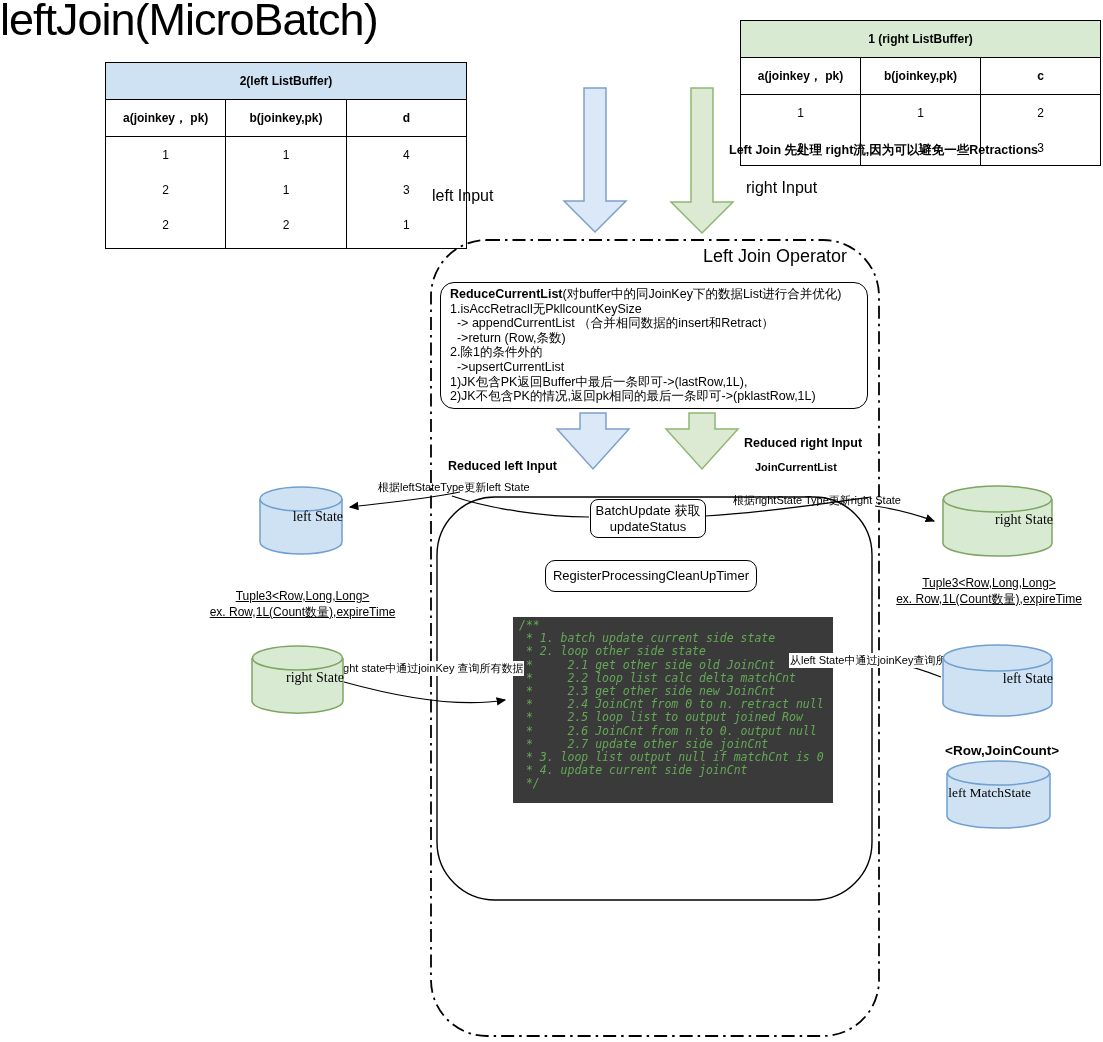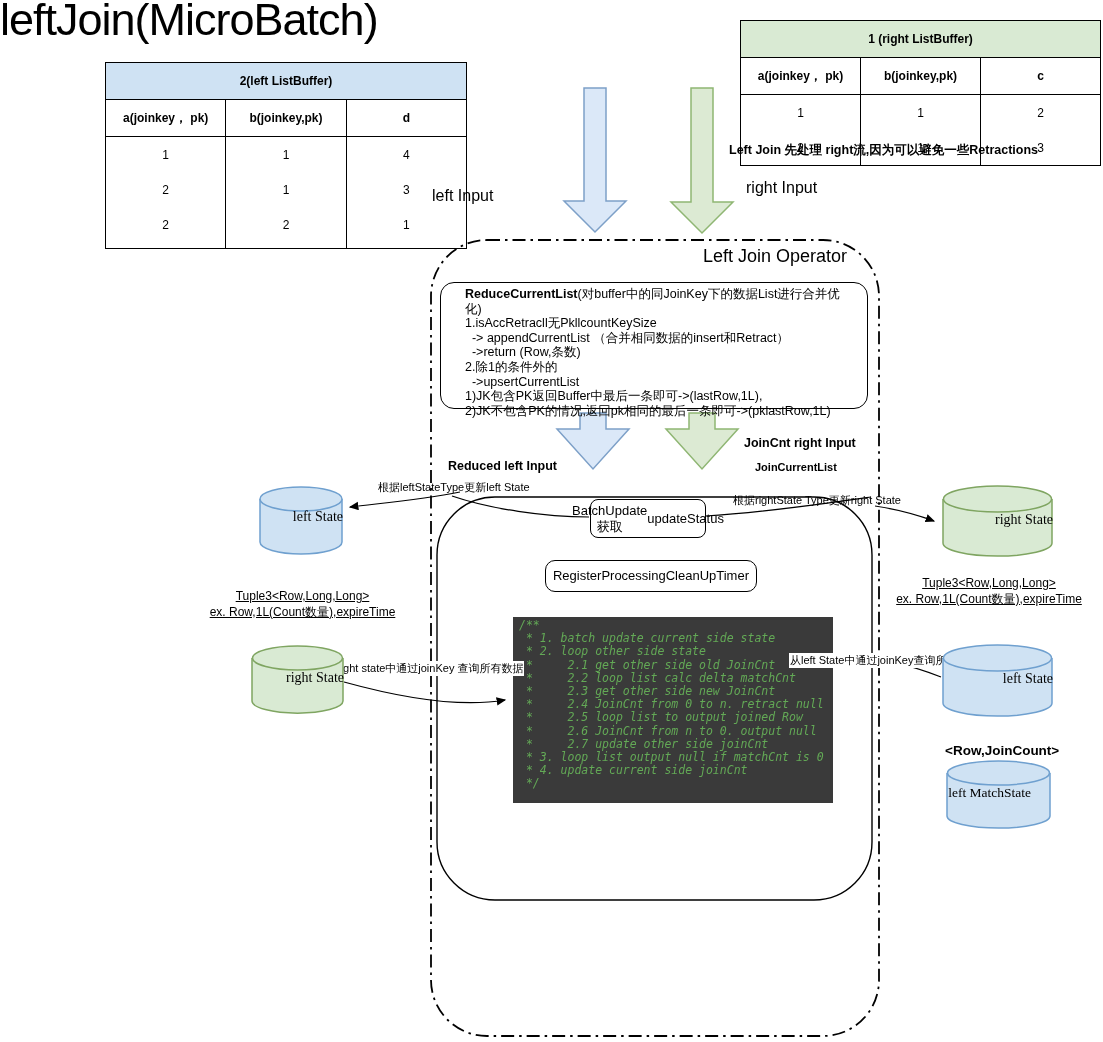--- a/index.html
+++ b/index.html
@@ -19,26 +19,26 @@
   .hdr-blue{background:#cfe2f3;}
   .hdr-green{background:#d9ead3;}
 
   .lbl{position:absolute;white-space:nowrap;}
   .b{font-weight:700;}
   .fs11{font-size:11px;} .fs125{font-size:12.5px;}
   .fs13{font-size:11px;} .fs16{font-size:16px;} .fs18{font-size:18px;}
   .whitebg{background:#fff;padding:0 1px;}
 
   .roundbox{position:absolute;border:1.5px solid #000;border-radius:10px;background:#fff;
-            display:flex;align-items:center;justify-content:center;
+            display:flex;flex-direction:column;align-items:center;justify-content:center;
             font-size:13px;line-height:16px;text-align:center;}
 
   .reduce-box{position:absolute;left:440px;top:282px;width:428px;height:127px;
               border:1.6px solid #000;border-radius:14px;background:#fff;
-              padding:4px 24px;box-sizing:border-box;font-size:12.5px;line-height:14.6px;}
+              padding:4px 9px;box-sizing:border-box;font-size:12.5px;line-height:14.6px;}
   .reduce-box pre{margin:0;font:inherit;white-space:pre;}
 
   .code{position:absolute;left:513px;top:617px;width:320px;height:186px;box-sizing:border-box;
         background:#3a3a3a;color:#63a956;font-family:"DejaVu Sans Mono",monospace;
         font-style:italic;font-size:11.5px;line-height:13.2px;margin:0;padding:2px 0 0 6px;
         white-space:pre;overflow:hidden;}
 
   .cyl{position:absolute;}
   .cyl svg{position:absolute;left:0;top:0;}
   .cyl-label{position:absolute;left:0;right:0;text-align:right;font-size:14px;font-family:Liberation Serif, serif;}
@@ -148,21 +148,21 @@
  *     2.7 update other side joinCnt
  * 3. loop list output null if matchCnt is 0
  * 4. update current side joinCnt
  */</pre>
 
   <div class="lbl fs16" style="left:432px;top:187px;">left Input</div>
   <div class="lbl fs16" style="left:746px;top:179px;">right Input</div>
   <div class="lbl fs125 b" style="left:729px;top:142px;">Left Join 先处理 right流,因为可以避免一些Retractions</div>
   <div class="lbl fs18" style="left:703px;top:246px;">Left Join Operator</div>
   <div class="lbl fs125 b" style="left:448px;top:459px;">Reduced left Input</div>
-  <div class="lbl fs125 b" style="left:744px;top:436px;">JoinCnt right Input</div>
+  <div class="lbl fs125 b" style="left:744px;top:436px;">Reduced right Input</div>
   <div class="lbl fs13 b" style="left:755px;top:461px;">JoinCurrentList</div>
   <div class="lbl fs11" style="left:378px;top:480px;">根据leftStateType更新left State</div>
   <div class="lbl fs11" style="left:733px;top:493px;">根据rightState Type更新right State</div>
   <div class="lbl fs11 whitebg" style="left:325px;top:661px;">从right state中通过joinKey 查询所有数据</div>
   <div class="lbl fs11 whitebg" style="left:789px;top:653px;">从left State中通过joinKey查询所有数据</div>
   <div class="lbl" style="left:945px;top:743px;width:110px;text-align:center;font-size:13.5px;font-weight:600;">&lt;Row,JoinCount&gt;</div>
 
   <div class="tuple" style="left:195px;top:589px;width:215px;">
     <div>Tuple3&lt;Row,Long,Long&gt;</div>
     <div>ex. Row,1L(Count数量),expireTime</div>

